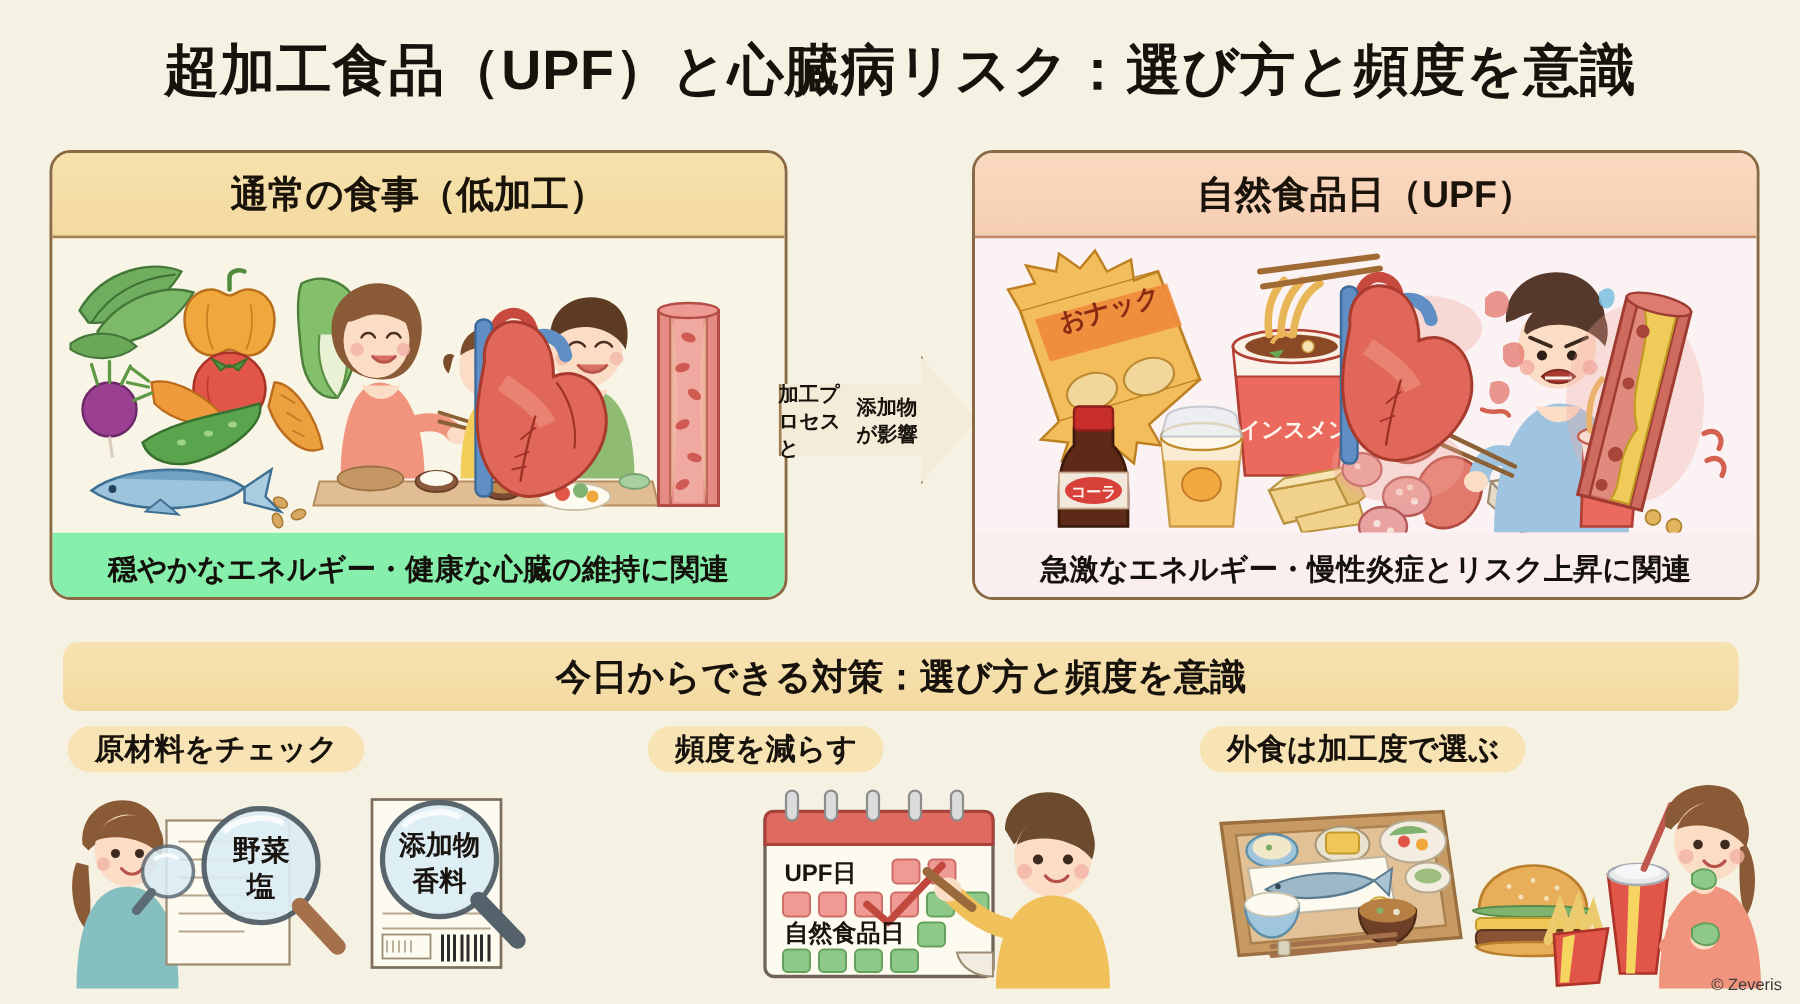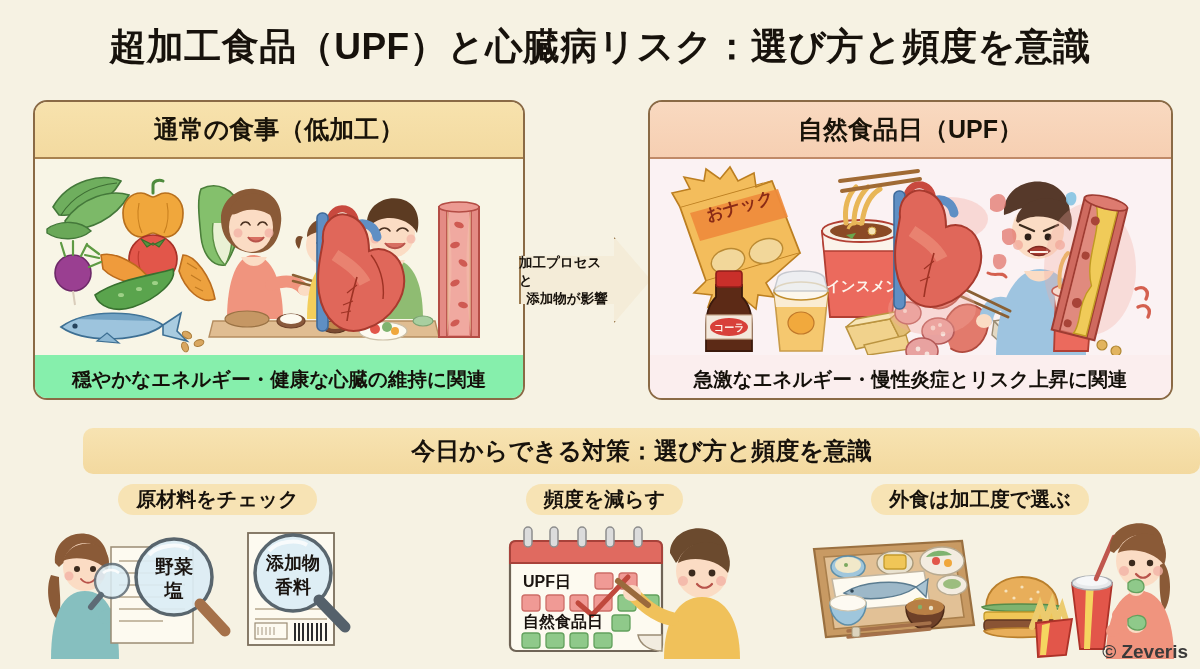--- a/index.html
+++ b/index.html
@@ -59,56 +59,56 @@
   }
   #arrow .arrow-shape{
     position:absolute;inset:0;
     background:#f4ecd8;
     border:2px solid #9c7c52;
     box-sizing:border-box;
     clip-path:polygon(0 22%,72% 22%,72% 0,100% 50%,72% 100%,72% 78%,0 78%);
   }
   #arrow .arrow-text{
     position:absolute;left:0;top:22px;width:96px;height:44px;
-    display:flex;flex-direction:column;align-items:center;justify-content:center;
+    display:flex;align-items:center;justify-content:center;
     font-size:13.5px;font-weight:bold;color:#17120c;line-height:1.35;
   }
 
   
   #tips-banner{
     position:absolute;left:42px;top:428px;width:1117px;height:46px;
     background:linear-gradient(#f7e3b2,#f3d99f);
     border-radius:10px;
     display:flex;align-items:center;justify-content:center;
-    font-size:24px;font-weight:bold;color:#17120c;margin-left:41px;
+    font-size:24px;font-weight:bold;color:#17120c;
   }
 
   
   .tip{position:absolute;top:484px;}
   #tip-0{left:45px;width:345px;}
   #tip-1{left:432px;width:345px;}
   #tip-2{left:800px;width:360px;}
 
   .tip-label{
     margin:0 auto;
     background:#f7e3b4;
     border-radius:16px;
     height:31px;
     display:inline-flex;align-items:center;justify-content:center;
     padding:0 18px;
     font-size:20px;font-weight:bold;color:#17120c;
     white-space:nowrap;
   }
-  .tip-labelwrap{text-align:center;text-decoration:underline;}
+  .tip-labelwrap{text-align:left;text-decoration:underline;}
   .tip-art{position:relative;height:140px;margin-top:4px;}
 
   
   #copyright{
     position:absolute;right:12px;bottom:6px;
-    font-size:19px;color:#3a3a3a;font-weight:bold;
+    font-size:11px;color:#3a3a3a;
   }
   svg{display:block;overflow:visible;}
 </style>
 </head>
 <body>
 
 <div id="title">超加工食品（UPF）と心臓病リスク：選び方と頻度を意識</div>
 
 <div class="panel" id="panel-normal">
   <div class="panel-header">通常の食事（低加工）</div>

